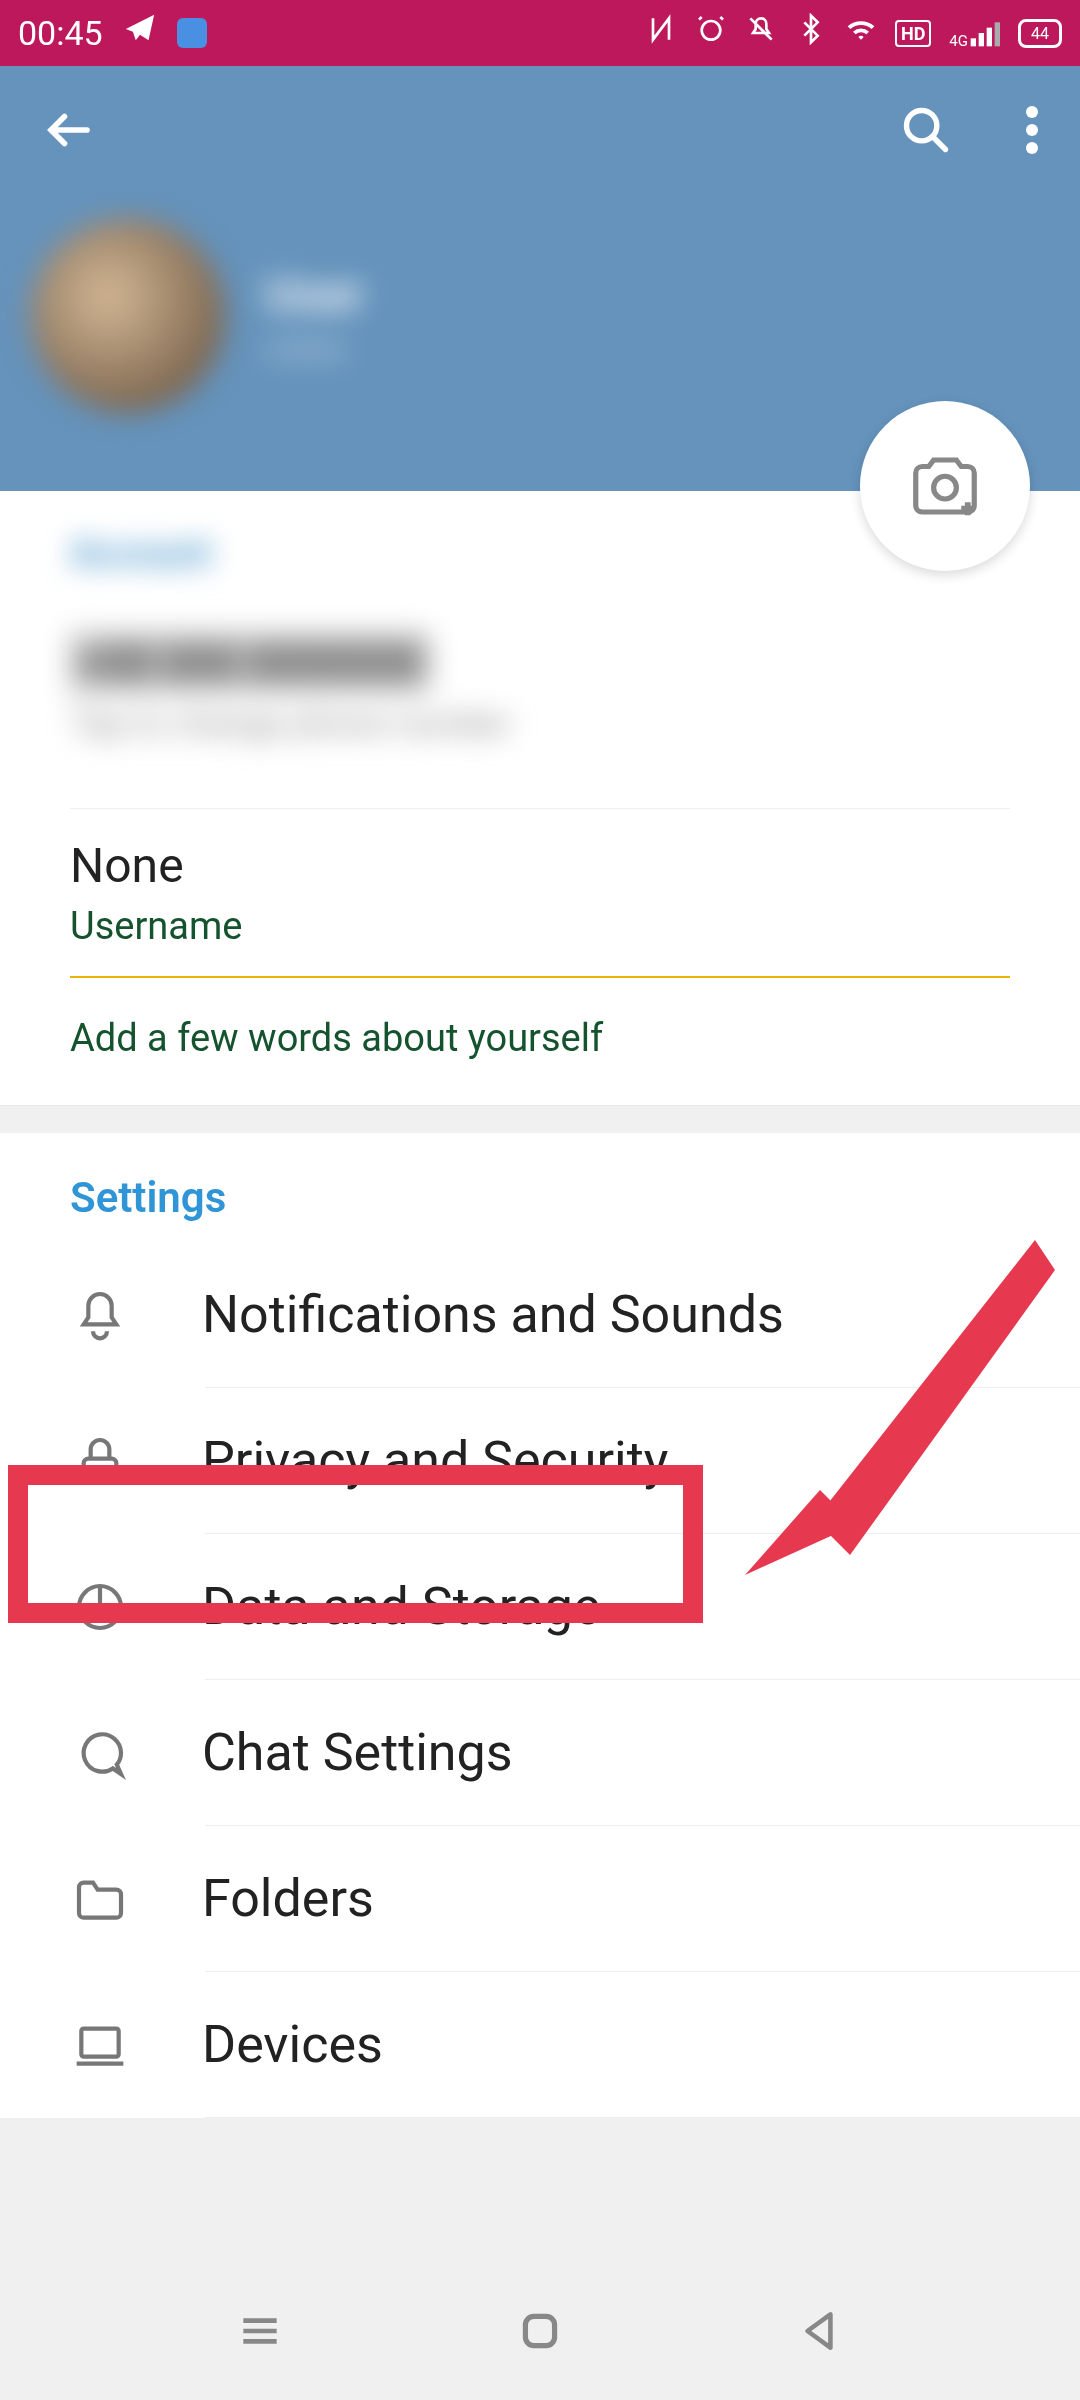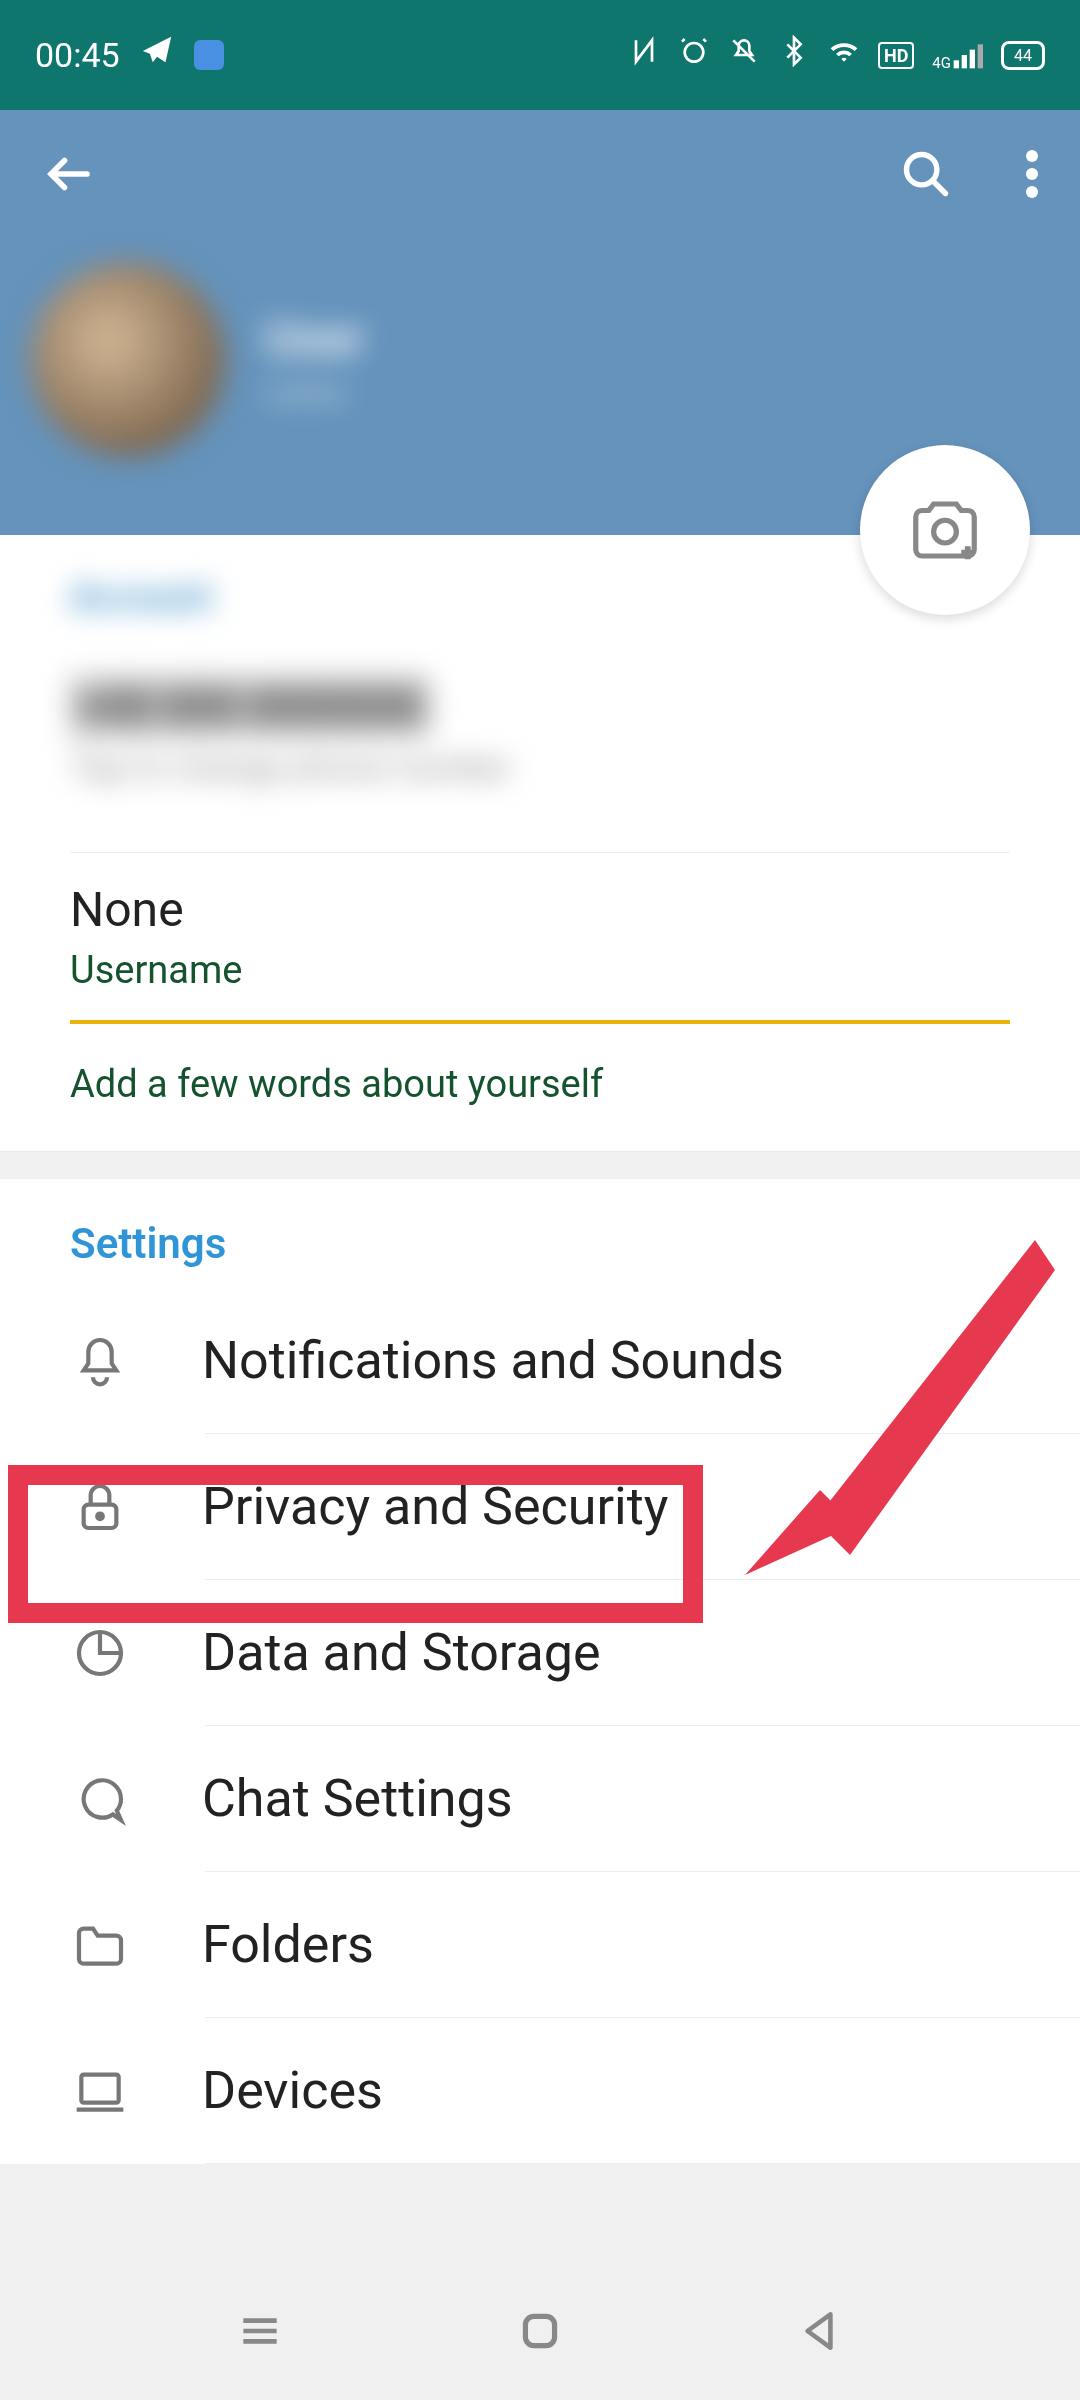--- a/index.html
+++ b/index.html
@@ -5,26 +5,26 @@
     * { margin: 0; padding: 0; box-sizing: border-box; }
     body {
       width: 1080px;
       height: 2400px;
       font-family: -apple-system, BlinkMacSystemFont, 'Segoe UI', Roboto, sans-serif;
       background: #f0f0f0;
       position: relative;
       overflow: hidden;
     }
     .status-bar {
-      height: 110px;
-      background: #0f766e;
+      height: 66px;
+      background: #be185d;
       display: flex;
       align-items: center;
       justify-content: space-between;
-      padding: 0 35px;
+      padding: 0 18px;
       color: white;
       font-size: 34px;
     }
     .status-left { display: flex; align-items: center; gap: 20px; }
     .status-right { display: flex; align-items: center; gap: 18px; }
     .status-right svg { width: 32px; height: 32px; }
     .battery-box {
       border: 3px solid white;
       border-radius: 8px;
       padding: 2px 10px;
@@ -106,21 +106,21 @@
     .acct-sub {
       font-size: 34px;
       color: #888;
       margin-top: 10px;
     }
     .account-visible {
       padding: 0 70px;
     }
     .acct-row {
       padding: 28px 0;
-      border-bottom: 4px solid #eab308;
+      border-bottom: 2px solid #eab308;
     }
     .acct-row:last-child { border-bottom: none; padding-bottom: 45px;}
     .acct-val-text {
       font-size: 48px;
       color: #222;
     }
     .acct-label {
       font-size: 38px;
       color: #14532d;
       margin-top: 10px;

